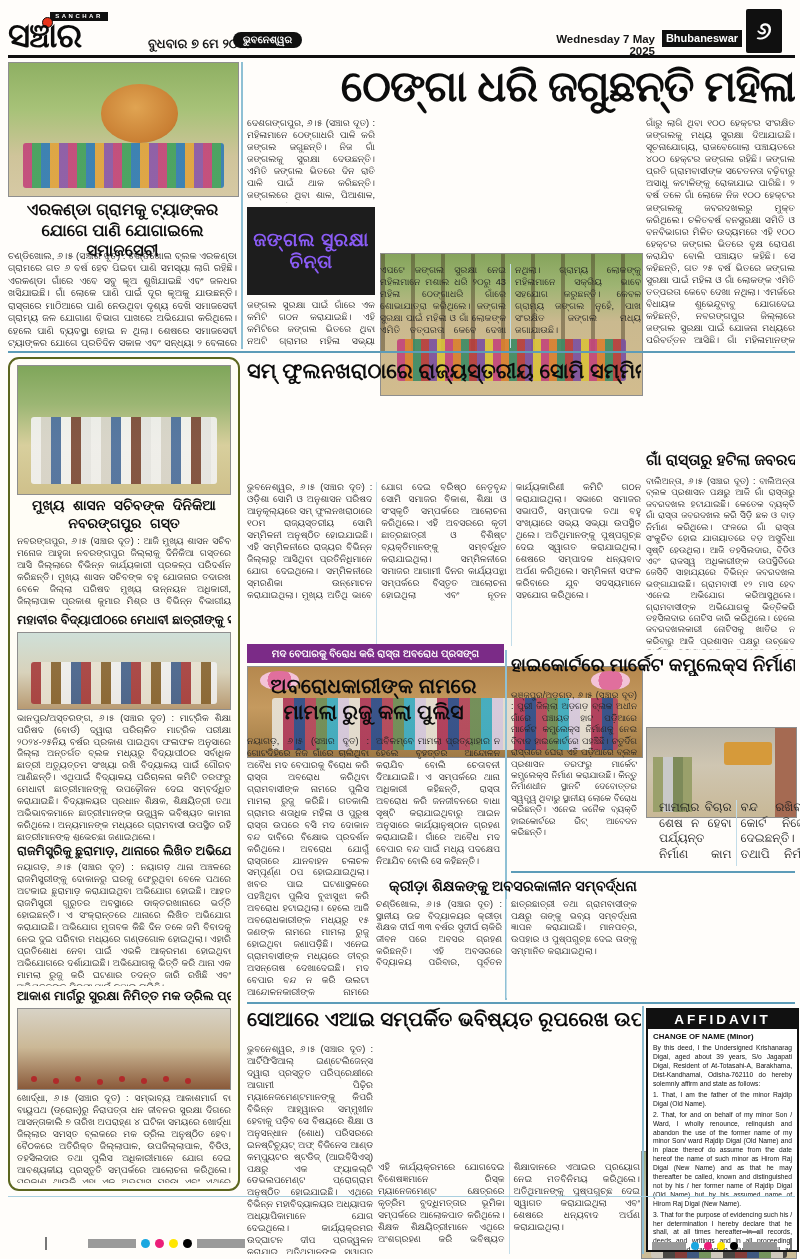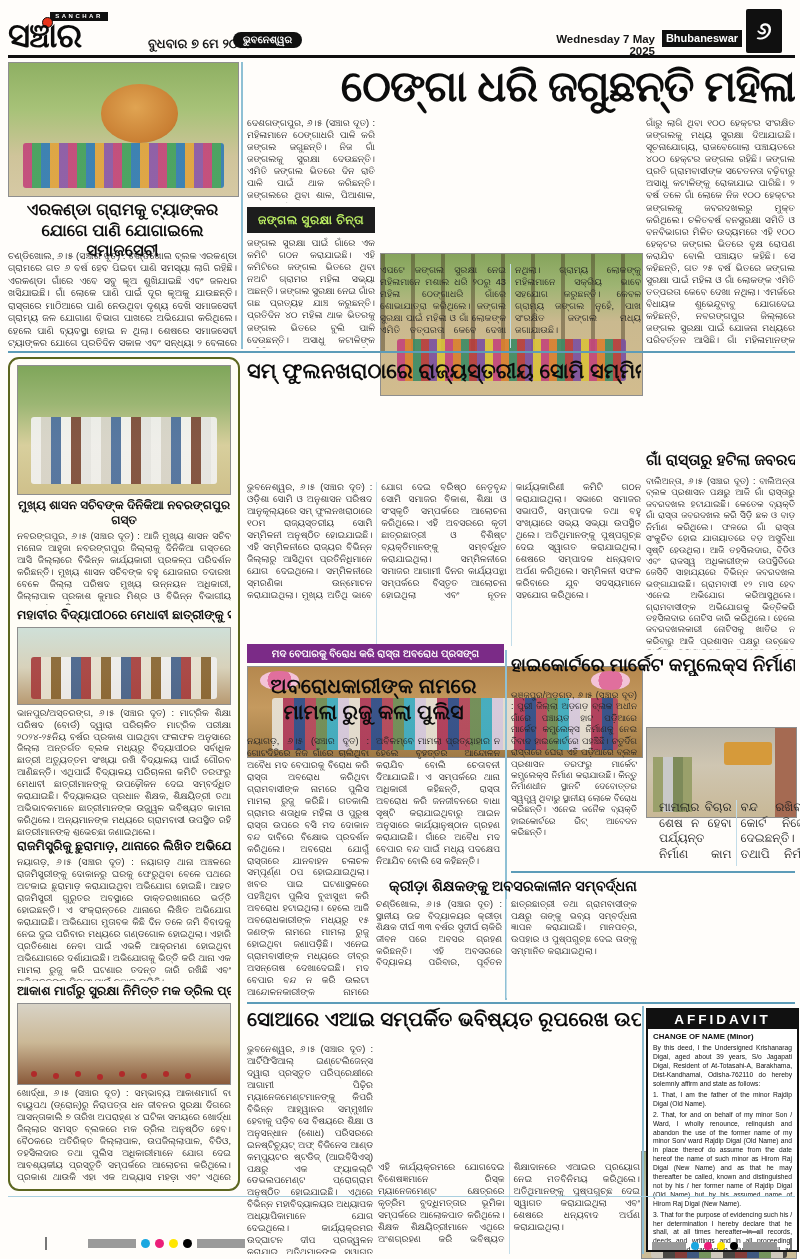--- a/index.html
+++ b/index.html
@@ -51,22 +51,22 @@
   .ph-class .figrow{bottom:6%;height:56%;
       background:repeating-linear-gradient(90deg,#a63c3c 0 10px,#e8e2d2 10px 20px,#87632f 20px 30px,#f0f0f0 30px 40px,#44618c 40px 50px);}
   
   .logo-mini{background:#101010;color:#fff;font-size:6px;letter-spacing:2.5px;text-align:center;line-height:9px;font-weight:700;}
   .logo-main{font-size:34px;font-weight:900;letter-spacing:-1px;color:#0b0b0b;line-height:1;}
   .red-dot{width:9px;height:9px;border-radius:50%;background:#e8341c;border:1.5px solid #101010;}
   .pill{background:#101010;color:#fff;border-radius:9px;font-size:10px;font-weight:700;
         padding:2px 10px;line-height:1.2;}
   .city-box{background:#101010;color:#fff;font-size:11px;font-weight:700;text-align:center;line-height:17px;}
   .page-tab{background:#101010;color:#fff;font-size:24px;font-weight:700;text-align:center;border-radius:2px;}
-  .blackbox-head{background:#1d1d1d;color:#bef264;font-size:12px;font-weight:800;text-align:center;
-        padding:6px 2px;letter-spacing:.5px;}
+  .blackbox-head{background:#1d1d1d;color:#8b5cf6;font-size:19px;font-weight:800;text-align:center;
+        padding:22px 2px;letter-spacing:.5px;}
   .kicker{background:#7b2b87;color:#ffffff;font-size:10.2px;font-weight:700;text-align:center;padding:3.5px 2px;}
   
   .leftbox{border:2.5px solid #5c661f;border-radius:11px;padding:6px 7px;display:flex;flex-direction:column;gap:3px;overflow:hidden;background:#fffdf6;}
   .lb-head{font-weight:800;text-align:center;color:#0c0c0c;line-height:1.25;}
   
   .affi{border:2px solid #111;background:#fff;overflow:hidden;}
   .affi-head{background:#111;color:#fff;text-align:center;font-weight:800;font-size:13.5px;letter-spacing:3px;padding:2px 0;}
   .affi-body{padding:3px 5px;font-size:6.7px;line-height:1.33;text-align:justify;color:#111;}
   .affi-sub{font-weight:800;font-size:7.8px;margin-bottom:2px;}
   .affi-body p{margin:0 0 2px 0;}
@@ -113,21 +113,21 @@
   </div>
   <div class="abs bodytxt cols2" style="left:380px;top:264px;width:261px;height:84px;font-size:9.3px;">ଏପଟେ ଜଙ୍ଗଲ ସୁରକ୍ଷା ନେଇ ମହିଳାମାନେ ମଶାଲ ଧରି ୨୦ରୁ 43 ମହିଳା ଠେଙ୍ଗାଧରି ଗାଁରେ ଶୋଭାଯାତ୍ରା କରିଥିଲେ। ଜଙ୍ଗଲ ସୁରକ୍ଷା ପାଇଁ ମହିଳା ଓ ଗାଁ ଲୋକଙ୍କ ଏମିତି ତତ୍ପରତା କେବେ ଦେଖା ନଥିଲା। ଗ୍ରାମ୍ୟ ଲୋକଙ୍କୁ ମହିଳାମାନେ ସକ୍ରିୟ ଭାବେ ସହଯୋଗ କରୁଛନ୍ତି। କେବଳ ଗ୍ରାମ୍ୟ ଜଙ୍ଗଲ ନୁହେଁ, ପାଖ ସଂରକ୍ଷିତ ଜଙ୍ଗଲ ମଧ୍ୟ ଜଗାଯାଉଛି।</div>
   <div class="abs bodytxt" style="left:646px;top:117px;width:149px;height:231px;font-size:9.3px;">ଗାଁରୁ ଲାଗି ଥିବା ୧୦୦ ହେକ୍ଟର ସଂରକ୍ଷିତ ଜଙ୍ଗଲକୁ ମଧ୍ୟ ସୁରକ୍ଷା ଦିଆଯାଇଛି। ସୂଚନାଯୋଗ୍ୟ, ରାଜବେଗୋଲା ପଞ୍ଚାୟତରେ ୪୦୦ ହେକ୍ଟର ଜଙ୍ଗଲ ରହିଛି। ଜଙ୍ଗଲ ପ୍ରତି ଗ୍ରାମବାସୀଙ୍କ ସଚେତନତା ବଢ଼ିବାରୁ ଅସାଧୁ କଟାଳିଙ୍କୁ ରୋକାଯାଇ ପାରିଛି। ୨ ବର୍ଷ ତଳେ ଗାଁ ଲୋକେ ନିଜ ୧୦୦ ହେକ୍ଟର ଜଙ୍ଗଲକୁ ଜବରଦଖଲରୁ ମୁକ୍ତ କରିଥିଲେ। ଚଳିତବର୍ଷ ବନସୁରକ୍ଷା ସମିତି ଓ ବନବିଭାଗର ମିଳିତ ଉଦ୍ୟମରେ ଏହି ୧୦୦ ହେକ୍ଟର ଜଙ୍ଗଲ ଭିତରେ ବୃକ୍ଷ ରୋପଣ କରାଯିବ ବୋଲି ପଞ୍ଚାୟତ କହିଛି। ସେ କହିଛନ୍ତି, ଗତ ୨୫ ବର୍ଷ ଭିତରେ ଜଙ୍ଗଲ ସୁରକ୍ଷା ପାଇଁ ମହିଳା ଓ ଗାଁ ଲୋକଙ୍କ ଏମିତି ତତ୍ପରତା କେବେ ଦେଖା ନଥିଲା। ଏମର୍ଜରେ ବିଧାୟକ ଶୁଭେନ୍ଦୁବାବୁ ଯୋଗଦେଇ କହିଛନ୍ତି, ନବରଙ୍ଗପୁର ଜିଲ୍ଲାରେ ଜଙ୍ଗଲ ସୁରକ୍ଷା ପାଇଁ ଯୋଜନା ମଧ୍ୟରେ ପରିବର୍ତ୍ତନ ଆସିଛି। ଗାଁ ମହିଳାମାନଙ୍କ ଉଦ୍ୟମ ବେଶ୍ ପ୍ରଶଂସନୀୟ ବୋଲି ସେ କହିଛନ୍ତି।</div>
 
   <div class="abs hrule-teal" style="left:8px;top:351px;width:787px;"></div>
 
   <div class="abs leftbox" style="left:8px;top:357px;width:214px;height:818px;">
     <div class="ph ph-walk" style="height:128px;flex:none;">
       <div class="figrow"></div>
     </div>
-    <div class="lb-head" style="font-size:12px;">ମୁଖ୍ୟ ଶାସନ ସଚିବଙ୍କ ଦିନିକିଆ ନବରଙ୍ଗପୁର ଗସ୍ତ</div>
+    <div class="lb-head" style="font-size:14px;font-family:Liberation Mono, monospace;">ମୁଖ୍ୟ ଶାସନ ସଚିବଙ୍କ ଦିନିକିଆ ନବରଙ୍ଗପୁର ଗସ୍ତ</div>
     <div class="bodytxt" style="height:74px;flex:none;font-size:9.2px;">ନବରଙ୍ଗପୁର, ୬।୫ (ସଞ୍ଚାର ଦୂତ) : ଆଜି ମୁଖ୍ୟ ଶାସନ ସଚିବ ମନୋଜ ଆହୁଜା ନବରଙ୍ଗପୁର ଜିଲ୍ଲାକୁ ଦିନିକିଆ ଗସ୍ତରେ ଆସି ଜିଲ୍ଲାରେ ବିଭିନ୍ନ କାର୍ଯ୍ୟକାରୀ ପ୍ରକଳ୍ପ ପରିଦର୍ଶନ କରିଛନ୍ତି। ମୁଖ୍ୟ ଶାସନ ସଚିବଙ୍କ ବହୁ ଯୋଜନାର ତଦାରଖ ବେଳେ ଜିଲ୍ଲା ପରିଷଦ ମୁଖ୍ୟ ଉନ୍ନୟନ ଅଧିକାରୀ, ଜିଲ୍ଲାପାଳ ପ୍ରକାଶ କୁମାର ମିଶ୍ର ଓ ବିଭିନ୍ନ ବିଭାଗୀୟ ଅଧିକାରୀ ଉପସ୍ଥିତ ଥିଲେ।</div>
     <div class="lb-head squeeze" style="font-size:12.5px;">ମହାବୀର ବିଦ୍ୟାପୀଠରେ ମେଧାବୀ ଛାତ୍ରୀଙ୍କୁ ସମ୍ବର୍ଦ୍ଧନା</div>
     <div class="ph ph-class" style="height:76px;flex:none;">
       <div class="figrow"></div>
     </div>
     <div class="bodytxt" style="height:128px;flex:none;font-size:9.2px;">ଭାନପୁର/ଅସ୍ତରଙ୍ଗ, ୬।୫ (ସଞ୍ଚାର ଦୂତ) : ମାଟ୍ରିକ ଶିକ୍ଷା ପରିଷଦ (ବୋର୍ଡ) ଦ୍ୱାରା ପରିଚାଳିତ ମାଟ୍ରିକ ପରୀକ୍ଷା ୨୦୨୪-୨୫ନିୟ ବର୍ଷର ପ୍ରକାଶ ପାଇଥିବା ଫଳାଫଳ ଅନୁସାରେ ଜିଲ୍ଲା ଅନ୍ତର୍ଗତ ବ୍ଲକ ମଧ୍ୟରୁ ବିଦ୍ୟାପୀଠର ସର୍ବାଧିକ ଛାତ୍ରୀ ଅତ୍ୟୁତ୍ତମ ସଂଖ୍ୟା ରଖି ବିଦ୍ୟାଳୟ ପାଇଁ ଗୌରବ ଆଣିଛନ୍ତି। ଏଥିପାଇଁ ବିଦ୍ୟାଳୟ ପରିଚାଳନା କମିଟି ତରଫରୁ ମେଧାବୀ ଛାତ୍ରୀମାନଙ୍କୁ ଉପଢ଼ୌକନ ଦେଇ ସମ୍ବର୍ଦ୍ଧିତ କରାଯାଇଛି। ବିଦ୍ୟାଳୟର ପ୍ରଧାନ ଶିକ୍ଷକ, ଶିକ୍ଷୟିତ୍ରୀ ତଥା ଅଭିଭାବକମାନେ ଛାତ୍ରୀମାନଙ୍କ ଉଜ୍ଜ୍ୱଳ ଭବିଷ୍ୟତ କାମନା କରିଥିଲେ। ଅନ୍ୟମାନଙ୍କ ମଧ୍ୟରେ ଗ୍ରାମବାସୀ ଉପସ୍ଥିତ ରହି ଛାତ୍ରୀମାନଙ୍କୁ ଶୁଭେଚ୍ଛା ଜଣାଇଥିଲେ।</div>
     <div class="lb-head squeeze" style="font-size:12.5px;">ରାଜମିସ୍ତ୍ରିକୁ ଛୁରାମାଡ଼, ଥାନାରେ ଲିଖିତ ଅଭିଯୋଗ</div>
     <div class="bodytxt" style="height:124px;flex:none;font-size:9.2px;">ନୟାଗଡ଼, ୬।୫ (ସଞ୍ଚାର ଦୂତ) : ନୟାଗଡ଼ ଥାନା ଅଞ୍ଚଳରେ ରାଜମିସ୍ତ୍ରୀଙ୍କୁ ଦୋକାନରୁ ଘରକୁ ଫେରୁଥିବା ବେଳେ ପଥରେ ଅଟକାଇ ଛୁରାମାଡ଼ କରାଯାଇଥିବା ଅଭିଯୋଗ ହୋଇଛି। ଆହତ ରାଜମିସ୍ତ୍ରୀ ଗୁରୁତର ଅବସ୍ଥାରେ ଡାକ୍ତରଖାନାରେ ଭର୍ତ୍ତି ହୋଇଛନ୍ତି। ଏ ସଂକ୍ରାନ୍ତରେ ଥାନାରେ ଲିଖିତ ଅଭିଯୋଗ କରାଯାଇଛି। ଅଭିଯୋଗ ମୁତାବକ କିଛି ଦିନ ତଳେ ଜମି ବିବାଦକୁ ନେଇ ଦୁଇ ପରିବାର ମଧ୍ୟରେ ଗଣ୍ଡଗୋଳ ହୋଇଥିଲା। ଏହାରି ପ୍ରତିଶୋଧ ନେବା ପାଇଁ ଏଭଳି ଆକ୍ରମଣ ହୋଇଥିବା ଅଭିଯୋଗରେ ଦର୍ଶାଯାଇଛି। ଅଭିଯୋଗକୁ ଭିତ୍ତି କରି ଥାନା ଏକ ମାମଲା ରୁଜୁ କରି ଘଟଣାର ତଦନ୍ତ ଜାରି ରଖିଛି ଏବଂ ଅଭିଯୁକ୍ତଙ୍କୁ ଗିରଫ ପାଇଁ ଚଢ଼ାଉ ଚାଲିଛି।</div>
     <div class="lb-head squeeze" style="font-size:12.5px;">ଆକାଶ ମାର୍ଗରୁ ସୁରକ୍ଷା ନିମିତ୍ତ ମକ ଡ୍ରିଲ ପ୍ରସ୍ତୁତି ବୈଠକ</div>
     <div class="ph ph-meet" style="height:80px;flex:none;">

